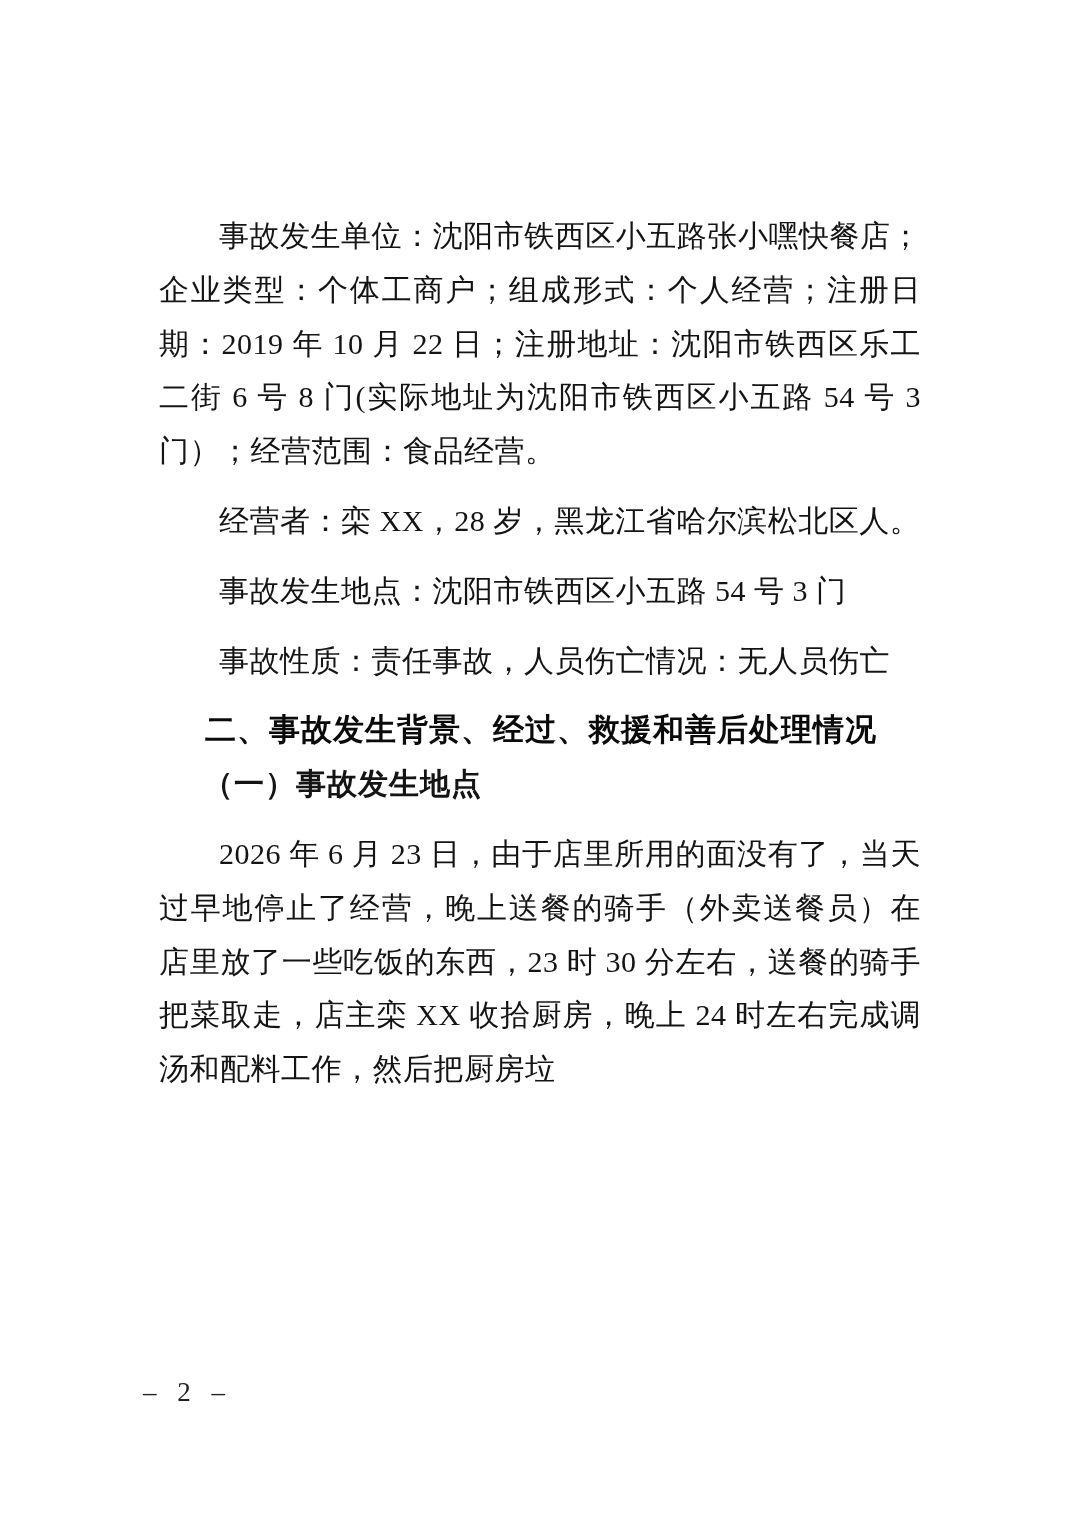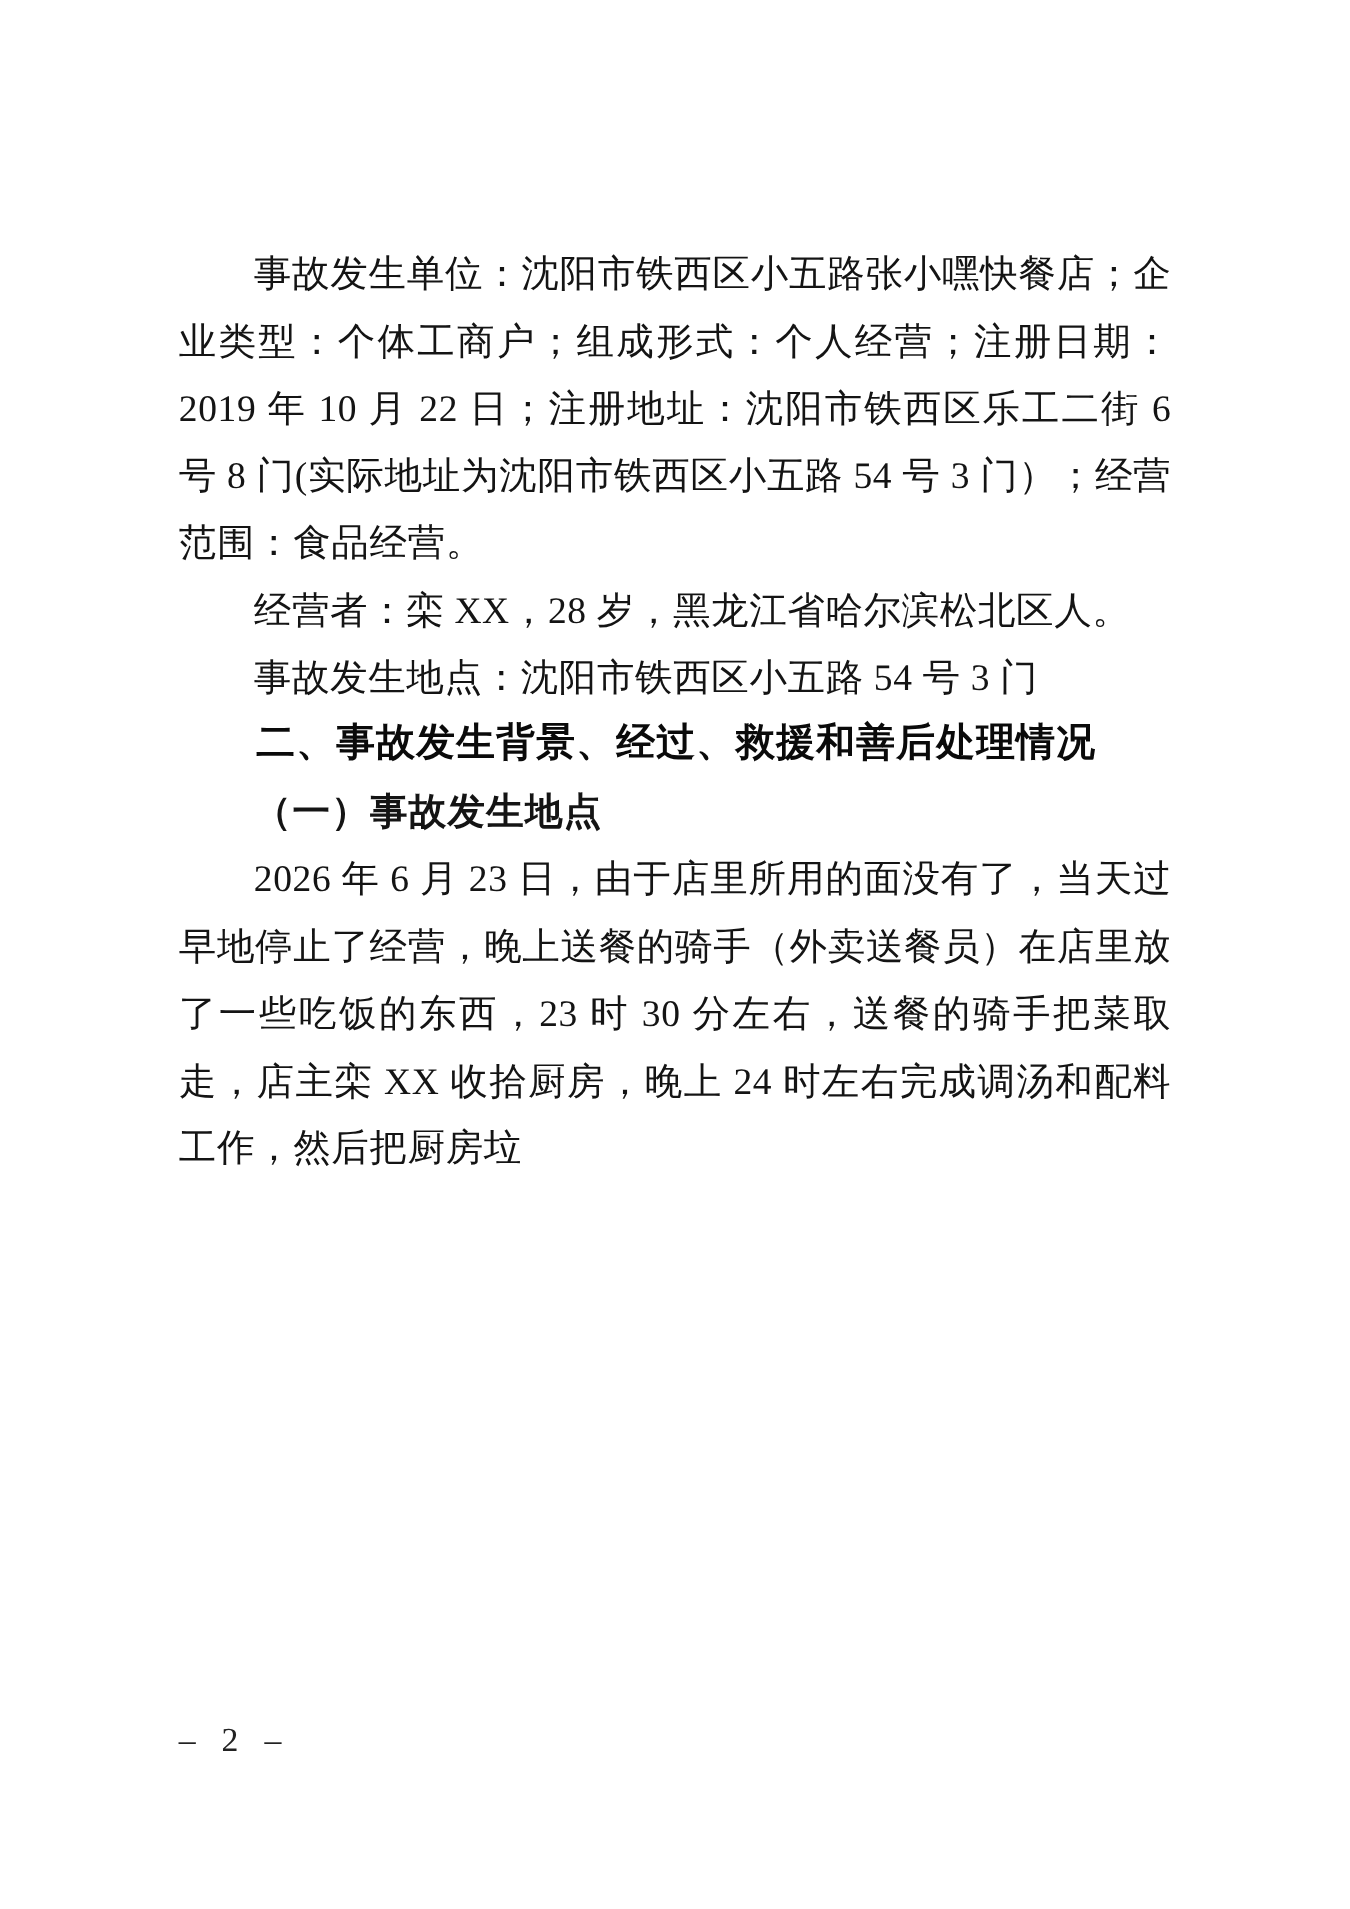--- a/index.html
+++ b/index.html
@@ -16,39 +16,39 @@
     overflow: hidden;
     font-family: "Liberation Serif", "DejaVu Serif", serif;
   }
   .text-block {
     position: absolute;
     left: 143px;
     right: 143px;
     top: 193px;
   }
   .para {
-    margin: 0;
+    margin: 16px;
     font-size: 30px;
     line-height: 53.8px;
     text-align: justify;
     letter-spacing: 0.5px;
     color: #141414;
     font-weight: 400;
   }
   .para.indent {
     text-indent: 2em;
   }
   .heading-major {
     margin: 0;
     font-size: 31px;
     line-height: 53.8px;
     font-weight: 700;
     text-indent: 2em;
     color: #0a0a0a;
-    font-family: Liberation Mono, monospace;
+    font-family: Liberation Sans, sans-serif;
     letter-spacing: 1px;
   }
   .heading-minor {
     margin: 0;
     font-size: 30px;
     line-height: 53.8px;
     font-weight: 700;
     text-indent: 2em;
     color: #141414;
     font-family: "Liberation Serif", "DejaVu Serif", serif;
@@ -66,18 +66,19 @@
   }
 </style>
 </head>
 <body>
 
 <div class="doc-page">
   <div class="text-block">
     <p class="para indent">事故发生单位：沈阳市铁西区小五路张小嘿快餐店；企业类型：个体工商户；组成形式：个人经营；注册日期：2019 年 10 月 22 日；注册地址：沈阳市铁西区乐工二街 6 号 8 门(实际地址为沈阳市铁西区小五路 54 号 3 门）；经营范围：食品经营。</p>
     <p class="para indent">经营者：栾 XX，28 岁，黑龙江省哈尔滨松北区人。</p>
     <p class="para indent">事故发生地点：沈阳市铁西区小五路 54 号 3 门</p>
+    <p class="para indent">事故性质：责任事故，人员伤亡情况：无人员伤亡</p>
     <h2 class="heading-major">二、事故发生背景、经过、救援和善后处理情况</h2>
     <h3 class="heading-minor">（一）事故发生地点</h3>
     <p class="para indent">2026 年 6 月 23 日，由于店里所用的面没有了，当天过早地停止了经营，晚上送餐的骑手（外卖送餐员）在店里放了一些吃饭的东西，23 时 30 分左右，送餐的骑手把菜取走，店主栾 XX 收拾厨房，晚上 24 时左右完成调汤和配料工作，然后把厨房垃</p>
   </div>
   <div class="page-number">– 2 –</div>
 </div>
 
 </body></html>

